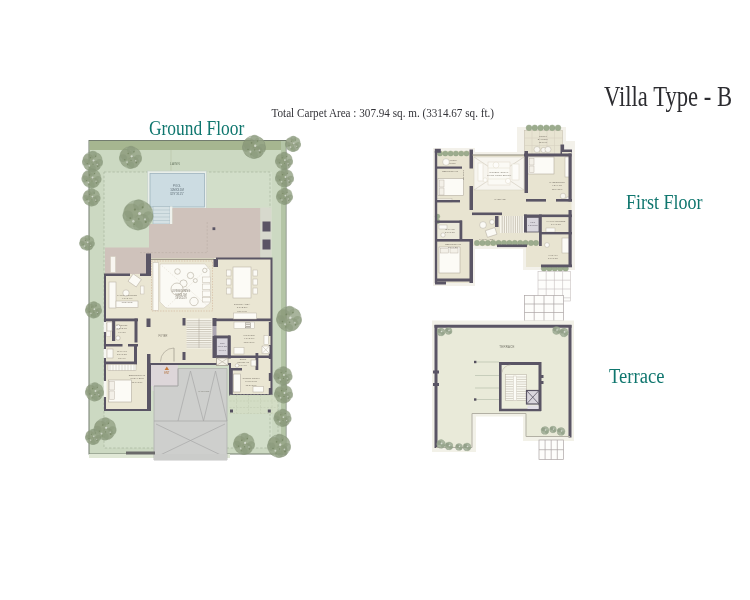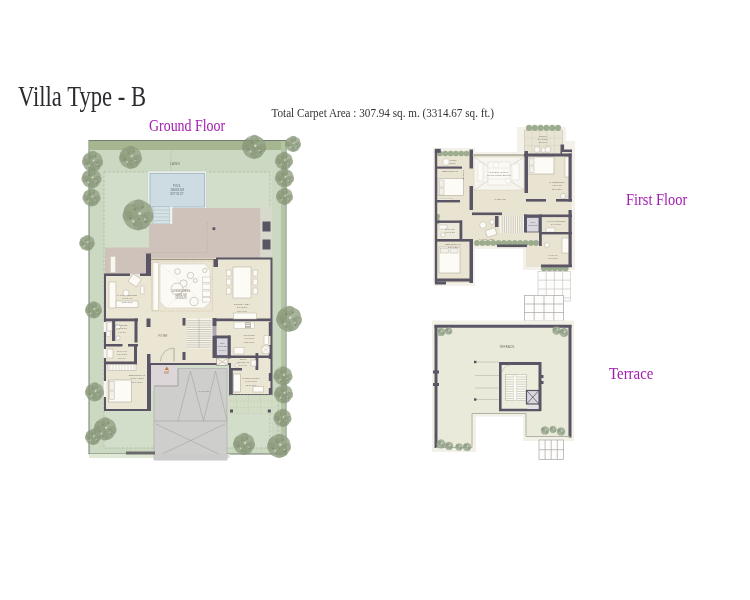--- a/index.html
+++ b/index.html
@@ -1,24 +1,24 @@
 <!DOCTYPE html>
 <html><head>
 <meta charset="utf-8">
 <style>
   html,body{margin:0;padding:0;}
   body{width:750px;height:600px;background:#ffffff;position:relative;overflow:hidden;
        font-family:"Liberation Serif", serif;}
-  .t1{position:absolute;left:0;top:80px;width:750px;text-align:left;
+  .t1{position:absolute;left:0;top:80px;width:750px;text-align:right;
       font-size:29px;color:#2c2c30;}
   .t1 span{display:inline-block;transform:scaleX(0.78);transform-origin:center;}
   .t2{position:absolute;left:8px;top:107px;width:750px;text-align:center;
       font-size:11.5px;color:#333338;}
   .t2 span{display:inline-block;transform:scaleX(0.97);transform-origin:center;}
-  .lab{position:absolute;color:#a21caf;font-size:16px;white-space:nowrap;}
+  .lab{position:absolute;color:#0f766e;font-size:20px;white-space:nowrap;}
   .lab span{display:inline-block;transform-origin:left center;}
   svg{position:absolute;left:0;top:0;font-family:"Liberation Sans", sans-serif;}
 </style>
 </head>
 <body>
 <div class="t1"><span>Villa Type - B</span></div>
 <div class="t2"><span>Total Carpet Area : 307.94 sq. m. (3314.67 sq. ft.)</span></div>
 <div class="lab" style="left:149px;top:117px;"><span style="transform:scaleX(0.87);">Ground Floor</span></div>
 <div class="lab" style="left:609px;top:191px;margin-left:17px;"><span style="transform:scaleX(0.9);">First Floor</span></div>
 <div class="lab" style="left:609px;top:365px;"><span style="transform:scaleX(0.93);">Terrace</span></div>

